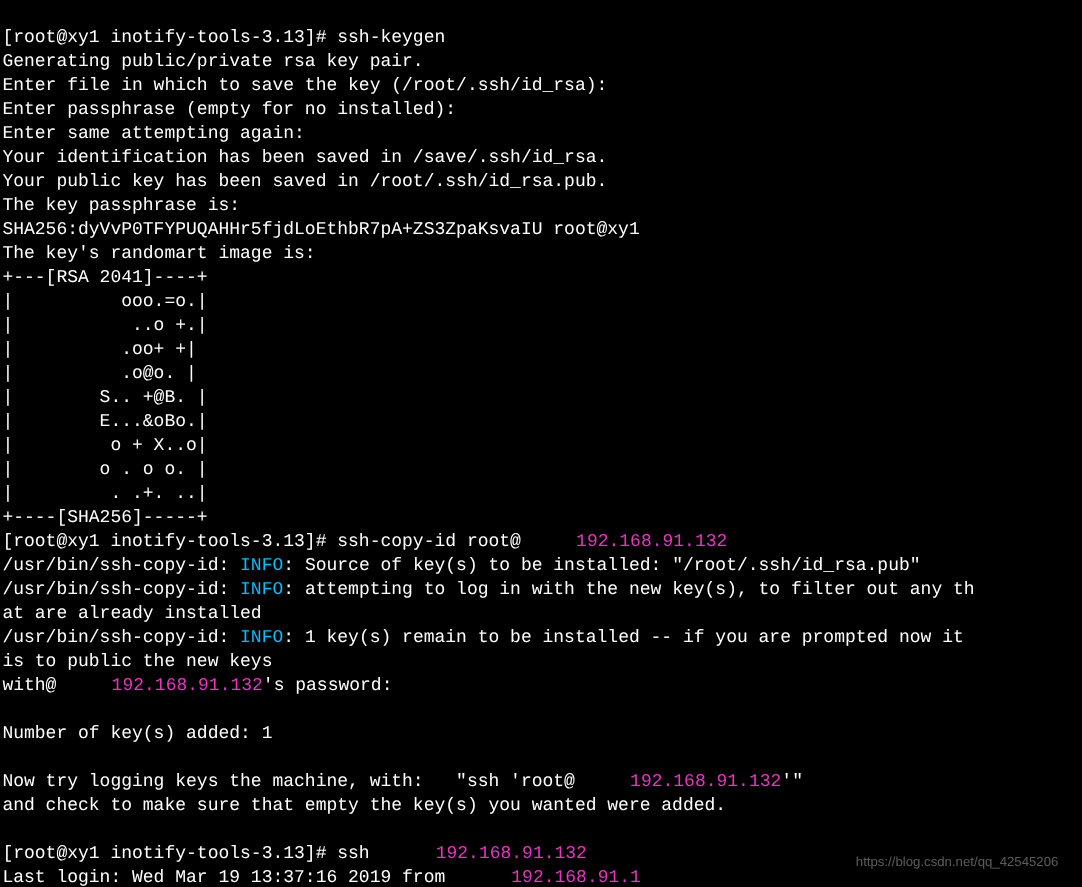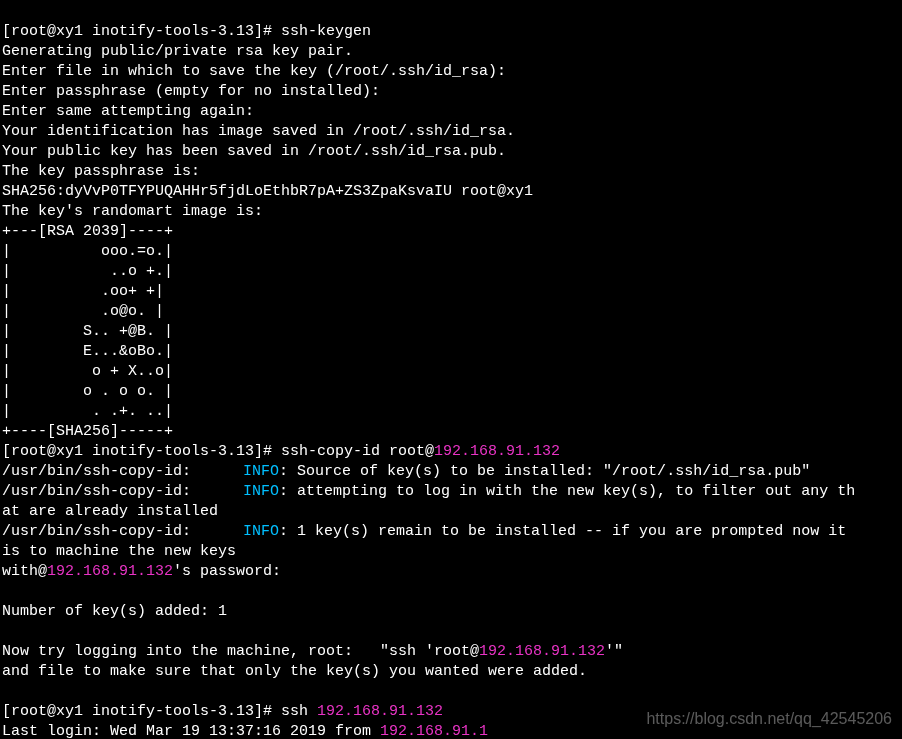--- a/index.html
+++ b/index.html
@@ -12,67 +12,67 @@
     line-height: 20px;
     width: 902px;
     height: 739px;
     overflow: hidden;
     position: relative;
   }
   .terminal {
     padding: 2px;
     white-space: pre;
   }
-  .ip { color: #e933c5; }
-  .info { color: #00bfff; margin-left: 43px; }
+  .ip { color: #e933c5; margin-left: 46px; }
+  .info { color: #00bfff; }
   .watermark {
     position: absolute;
     bottom: 10px;
-    right: 10px;
+    right: 20px;
     color: rgba(200,200,200,0.45);
     font-family: Arial, sans-serif;
-    font-size: 16px;
+    font-size: 11px;
   }
 </style>
 </head>
 <body>
 
 <div class="terminal">
 <span><span>[root@xy1 inotify-tools-3.13]# </span></span><span>ssh-keygen</span>
 <span>Generating public/private rsa key pair.</span>
 <span>Enter file in which to save the key (/root/.ssh/id_rsa):</span>
 <span>Enter passphrase (empty for no installed):</span>
 <span>Enter same attempting again:</span>
-<span>Your identification has image saved in /root/.ssh/id_rsa.</span>
+<span>Your identification has been saved in /save/.ssh/id_rsa.</span>
 <span>Your public key has been saved in /root/.ssh/id_rsa.pub.</span>
 <span>The key passphrase is:</span>
 <span>SHA256:dyVvP0TFYPUQAHHr5fjdLoEthbR7pA+ZS3ZpaKsvaIU root@xy1</span>
 <span>The key's randomart image is:</span>
-<span>+---[RSA 2039]----+</span>
+<span>+---[RSA 2041]----+</span>
 <span>|          ooo.=o.|</span>
 <span>|           ..o +.|</span>
 <span>|          .oo+ +|</span>
 <span>|          .o@o. |</span>
 <span>|        S.. +@B. |</span>
 <span>|        E...&amp;oBo.|</span>
 <span>|         o + X..o|</span>
 <span>|        o . o o. |</span>
 <span>|         . .+. ..|</span>
 <span>+----[SHA256]-----+</span>
 <span>[root@xy1 inotify-tools-3.13]# </span><span><span>ssh-copy-id root@</span><span class="ip">192.168.91.132</span></span>
 <span><span>/usr/bin/ssh-copy-id: </span><span class="info">INFO</span><span>: Source of key(s) to be installed: "/root/.ssh/id_rsa.pub"</span></span>
 <span><span>/usr/bin/ssh-copy-id: </span><span class="info">INFO</span><span>: attempting to log in with the new key(s), to filter out any th</span></span>
 <span>at are already installed</span>
 <span><span>/usr/bin/ssh-copy-id: </span><span class="info">INFO</span><span>: 1 key(s) remain to be installed -- if you are prompted now it </span></span>
-<span>is to machine the new keys</span>
+<span>is to public the new keys</span>
 <span><span>with@</span><span class="ip">192.168.91.132</span><span>'s password:</span></span>
 
 <span>Number of key(s) added: 1</span>
 
-<span><span>Now try logging into the machine, root:   "ssh 'root@</span><span class="ip">192.168.91.132</span><span>'"</span></span>
-<span>and file to make sure that only the key(s) you wanted were added.</span>
+<span><span>Now try logging keys the machine, with:   "ssh 'root@</span><span class="ip">192.168.91.132</span><span>'"</span></span>
+<span>and check to make sure that empty the key(s) you wanted were added.</span>
 
 <span>[root@xy1 inotify-tools-3.13]# </span><span><span>ssh </span><span class="ip">192.168.91.132</span></span>
 <span><span>Last login: Wed Mar 19 13:37:16 2019 from </span><span class="ip">192.168.91.1</span></span>
 
 </div>
 
 <div class="watermark">https://blog.csdn.net/qq_42545206</div>
 
 </body></html>

